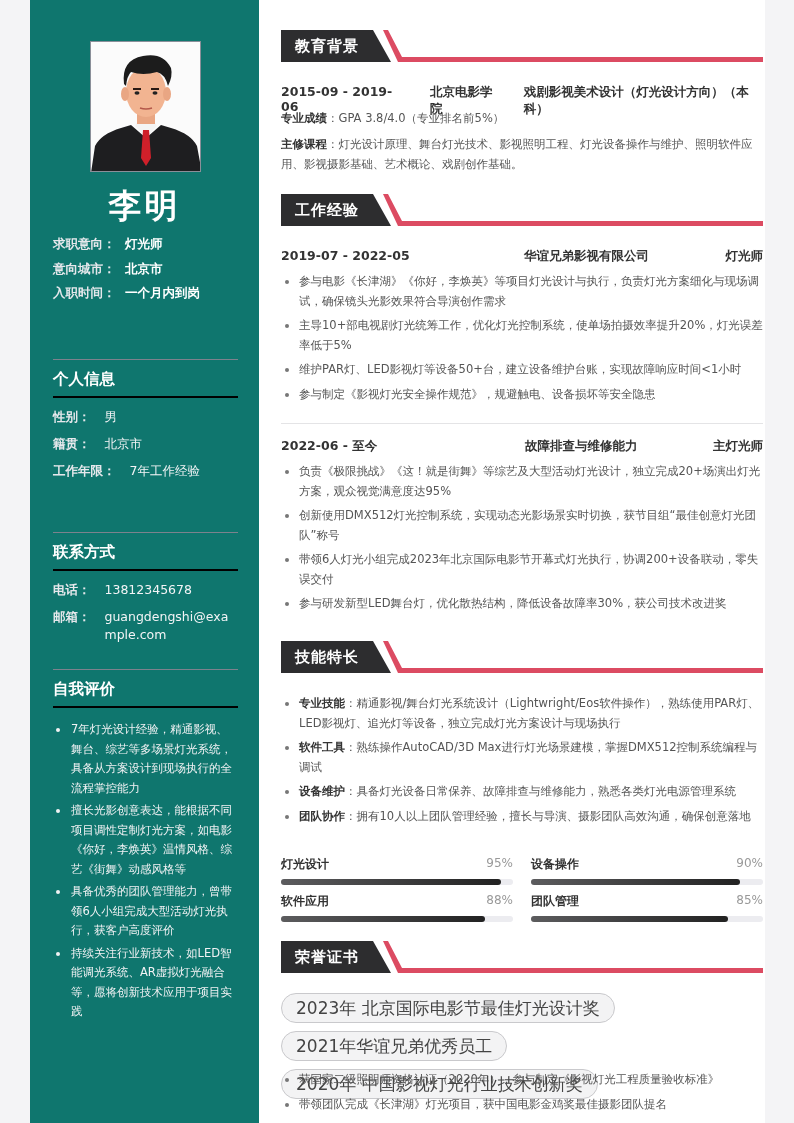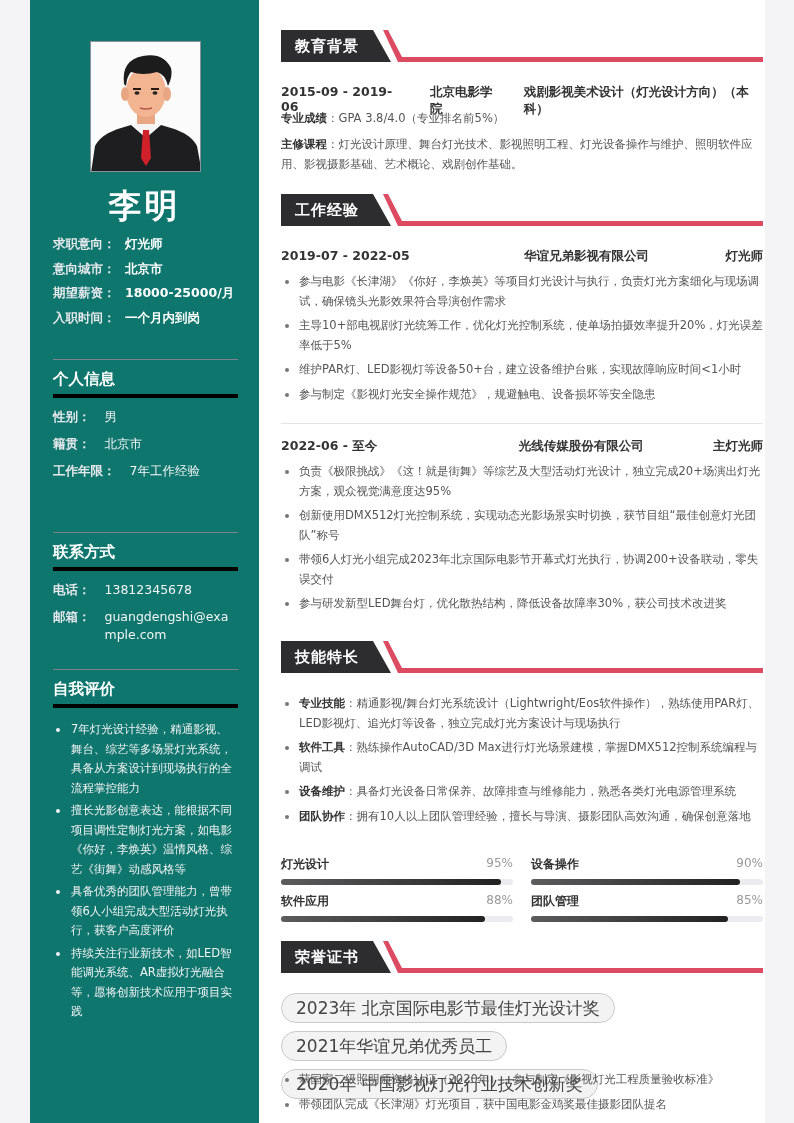--- a/index.html
+++ b/index.html
@@ -8,21 +8,21 @@
   .page { position: absolute; left: 30px; top: 0; width: 735px; height: 1123px; background: #fff; }
   .sidebar { position: absolute; left: 0; top: 0; width: 229px; height: 1123px; background: #0f766e; color: #fff; padding: 0 22px 0 23px; }
   .photo { position: absolute; left: 60px; top: 41px; width: 111px; height: 131px; background: #fbfbfb; border: 1px solid #8a8f99; overflow: hidden; }
   .name { position: absolute; left: 0; width: 229px; top: 184px; text-align: center; font-size: 33px; font-weight: bold; letter-spacing: 3px; }
   .intent { position: absolute; left: 23px; top: 236px; font-size: 12.5px; font-weight: bold; }
   .intent .row { height: 24.5px; display: flex; }
   .intent .k { width: 72px; color: #e6e8ec; }
   .intent .v { color: #fff; }
   .sb-sec { position: absolute; left: 23px; width: 185px; }
   .sb-sec .divider { border-top: 1px solid #7d828d; }
-  .sb-sec h3 { font-size: 15.5px; font-weight: bold; height: 38px; line-height: 38px; border-bottom: 4px solid #000000; }
+  .sb-sec h3 { font-size: 15.5px; font-weight: bold; height: 38px; line-height: 38px; border-bottom: 2px solid #000000; }
   .sb-sec .rows { padding-top: 10px; font-size: 12.5px; }
   .sb-sec .rows .row { display: flex; min-height: 27px; line-height: 18px; }
   .sb-sec .rows .k { color: #e6e8ec; font-weight: bold; white-space: nowrap; margin-right: 14px; }
   .sb-sec .rows .v { color: #f3f4f6; word-break: break-all; }
   .self-list { list-style: none; padding-top: 12px; font-size: 11.5px; line-height: 19.5px; color: #f1f2f4; }
   .self-list li { position: relative; padding-left: 18px; margin-bottom: 3px; }
   .self-list li::before { content: ""; position: absolute; left: 3px; top: 8px; width: 4px; height: 4px; border-radius: 50%; background: #f1f2f4; }
 
   .main { position: absolute; left: 251px; top: 0; width: 482px; }
   .sec-head { position: absolute; left: 0; width: 482px; height: 32px; }
@@ -75,24 +75,20 @@
     <div class="intent">
       <div class="row">
         <span class="k">求职意向：</span>
         <span class="v">灯光师</span>
       </div>
       <div class="row">
         <span class="k">意向城市：</span>
         <span class="v">北京市</span>
       </div>
       <div class="row">
-        <span class="k">期望薪资：</span>
-        <span class="v">18000-25000/月</span>
-      </div>
-      <div class="row">
         <span class="k">入职时间：</span>
         <span class="v">一个月内到岗</span>
       </div>
     </div>
 
     <section class="sb-sec" style="top:359px;">
       <div class="divider"></div>
       <h3>个人信息</h3>
       <div class="rows">
         <div class="row">
@@ -170,21 +166,21 @@
     </div>
     <ul class="bul" style="top:272px;">
       <li>参与电影《长津湖》《你好，李焕英》等项目灯光设计与执行，负责灯光方案细化与现场调试，确保镜头光影效果符合导演创作需求</li>
       <li>主导10+部电视剧灯光统筹工作，优化灯光控制系统，使单场拍摄效率提升20%，灯光误差率低于5%</li>
       <li>维护PAR灯、LED影视灯等设备50+台，建立设备维护台账，实现故障响应时间&lt;1小时</li>
       <li>参与制定《影视灯光安全操作规范》，规避触电、设备损坏等安全隐患</li>
     </ul>
     <div class="hr" style="top:423px;"></div>
     <div class="entry-head" style="top:438px;">
       <span>2022-06 - 至今</span>
-      <span style="margin-left:72px;">光线传媒股份有限公司</span>
+      <span style="margin-left:72px;">故障排查与维修能力</span>
       <span>主灯光师</span>
     </div>
     <ul class="bul" style="top:462px;">
       <li>负责《极限挑战》《这！就是街舞》等综艺及大型活动灯光设计，独立完成20+场演出灯光方案，观众视觉满意度达95%</li>
       <li>创新使用DMX512灯光控制系统，实现动态光影场景实时切换，获节目组“最佳创意灯光团队”称号</li>
       <li>带领6人灯光小组完成2023年北京国际电影节开幕式灯光执行，协调200+设备联动，零失误交付</li>
       <li>参与研发新型LED舞台灯，优化散热结构，降低设备故障率30%，获公司技术改进奖</li>
     </ul>
 
     <div class="sec-head" style="top:641px;">

